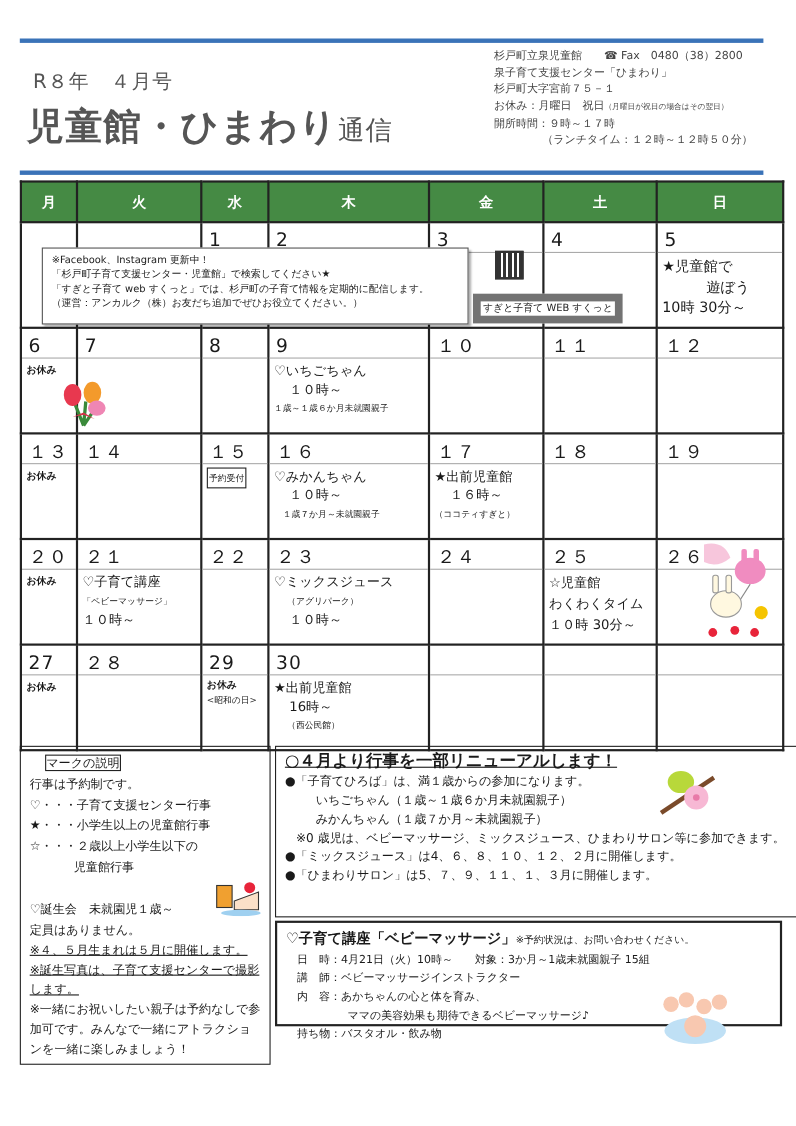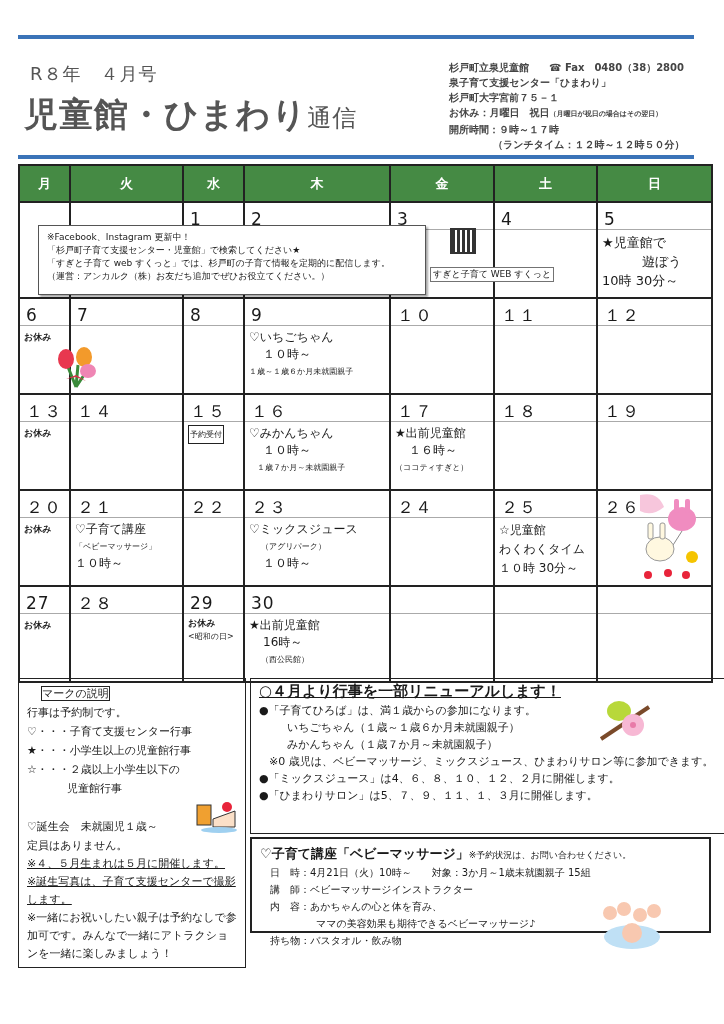--- a/index.html
+++ b/index.html
@@ -4,39 +4,39 @@
 <style>
   * { box-sizing: border-box; margin: 0; padding: 0; }
   body { width: 724px; height: 1024px; background: #ffffff; position: relative; overflow: hidden;
          font-family: "DejaVu Sans", "Liberation Sans", sans-serif; color: #1a1a1a; }
   .abs { position: absolute; }
   .bar-top { left: 18px; top: 35px; width: 676px; height: 4px; background: #3a73b8; }
   .bar-bottom { left: 18px; top: 155px; width: 676px; height: 4px; background: #3a73b8; }
   .issue { left: 30px; top: 62px; font-size: 18px; color: #555; letter-spacing: 1px; }
   .title { left: 24px; top: 92px; font-size: 34px; color: #555; font-weight: bold; letter-spacing: 1px; white-space: nowrap; }
   .title small { font-size: 24px; font-weight: normal; }
-  .info { left: 449px; top: 60px; font-size: 10px; color: #444; line-height: 15px; white-space: nowrap; font-weight: bold; }
+  .info { left: 449px; top: 44px; font-size: 10px; color: #444; line-height: 15px; white-space: nowrap; }
   .info .tiny { font-size: 7px; }
   .info .indent1 { padding-left: 95px; }
   .info .indent2 { padding-left: 44px; }
 
   table.cal { position: absolute; left: 18px; top: 164px; width: 693px; border-collapse: collapse; table-layout: fixed; }
   table.cal th { background: #458a44; color: #fff; font-size: 13px; height: 37px; border: 2px solid #222; font-weight: bold; }
   table.cal td { border: 2px solid #222; vertical-align: top; padding: 0; height: 96px; position: relative; }
   .daynum { height: 27px; border-bottom: 1px solid #aaa; font-size: 17px; padding: 6px 0 0 6px; line-height: 20px; letter-spacing: 1px; }
   .cell-body { padding: 3px 4px; font-size: 12px; line-height: 17px; }
   .closed { font-size: 9px; font-weight: bold; }
   .sub { font-size: 8px; }
   .ind { padding-left: 14px; }
   .boxed { border: 1px solid #222; font-size: 8px; padding: 0 1px; display: inline-block; }
 
   .notice { left: 38px; top: 225px; width: 388px; height: 70px; background: #fff; border: 1px solid #555; font-size: 9px; line-height: 13px; padding: 5px 8px; box-shadow: 2px 2px 2px rgba(0,0,0,0.35); }
   .qr { left: 450px; top: 228px; width: 26px; height: 26px;
         background: repeating-linear-gradient(90deg,#333 0 3px,#fff 3px 5px), #333; border: 2px solid #333; }
-  .qr-label { left: 430px; top: 267px; font-size: 9px; border: 1px solid #737373; padding: 0 2px; background: #fff; white-space: nowrap; }
+  .qr-label { left: 430px; top: 267px; font-size: 9px; border: 7px solid #737373; padding: 0 2px; background: #fff; white-space: nowrap; }
 
   .legend-box { left: 18px; top: 678px; width: 228px; height: 290px; border: 1px solid #222; padding: 5px 8px; font-size: 11px; line-height: 19px; }
   .legend-box .tag { border: 1px solid #222; display: inline-block; line-height: 13px; padding: 0 0; margin-left: 14px; }
   .legend-box u { text-decoration: underline; }
   .renewal-box { left: 250px; top: 678px; width: 497px; height: 156px; border: 1px solid #222; padding: 4px 8px; font-size: 11px; line-height: 17px; }
   .renewal-box .h { font-size: 15px; font-weight: bold; text-decoration: underline; margin-bottom: 2px; }
   .course-box { left: 250px; top: 837px; width: 461px; height: 96px; border: 2px solid #222; padding: 6px 8px; font-size: 10px; line-height: 17px; }
   .course-box .h { font-size: 13px; font-weight: bold; }
   .course-box .h small { font-size: 9px; font-weight: normal; }
 </style>

